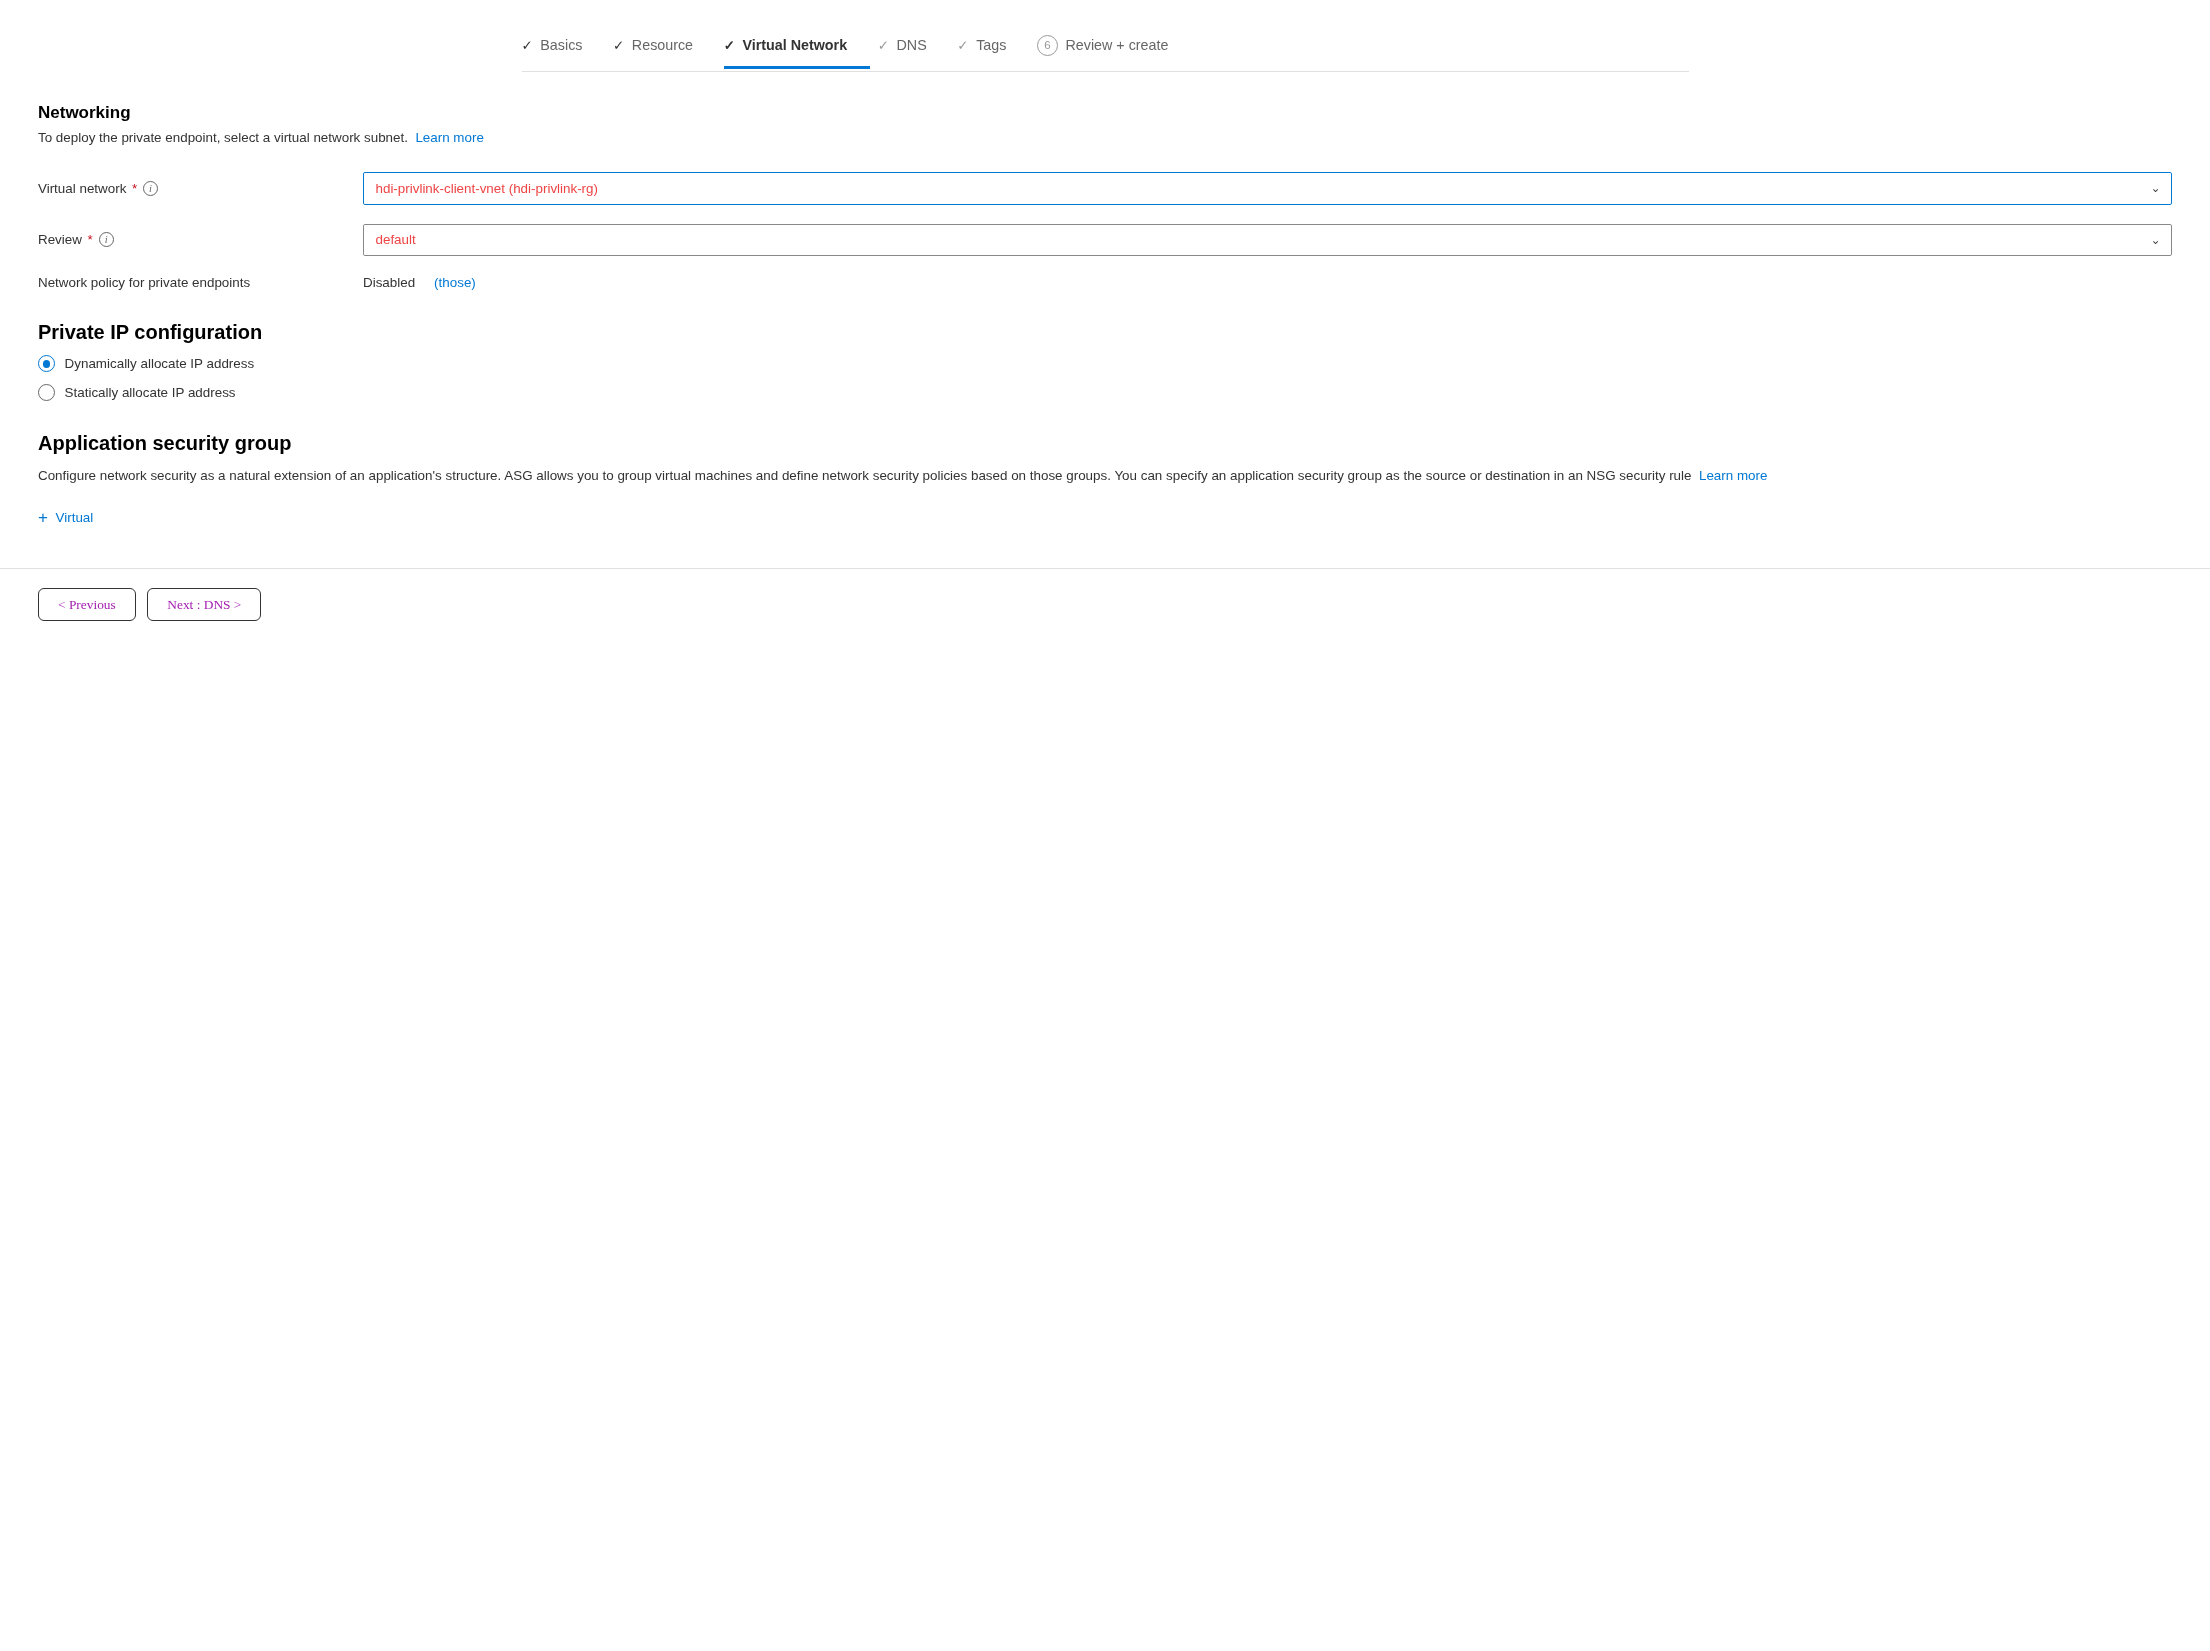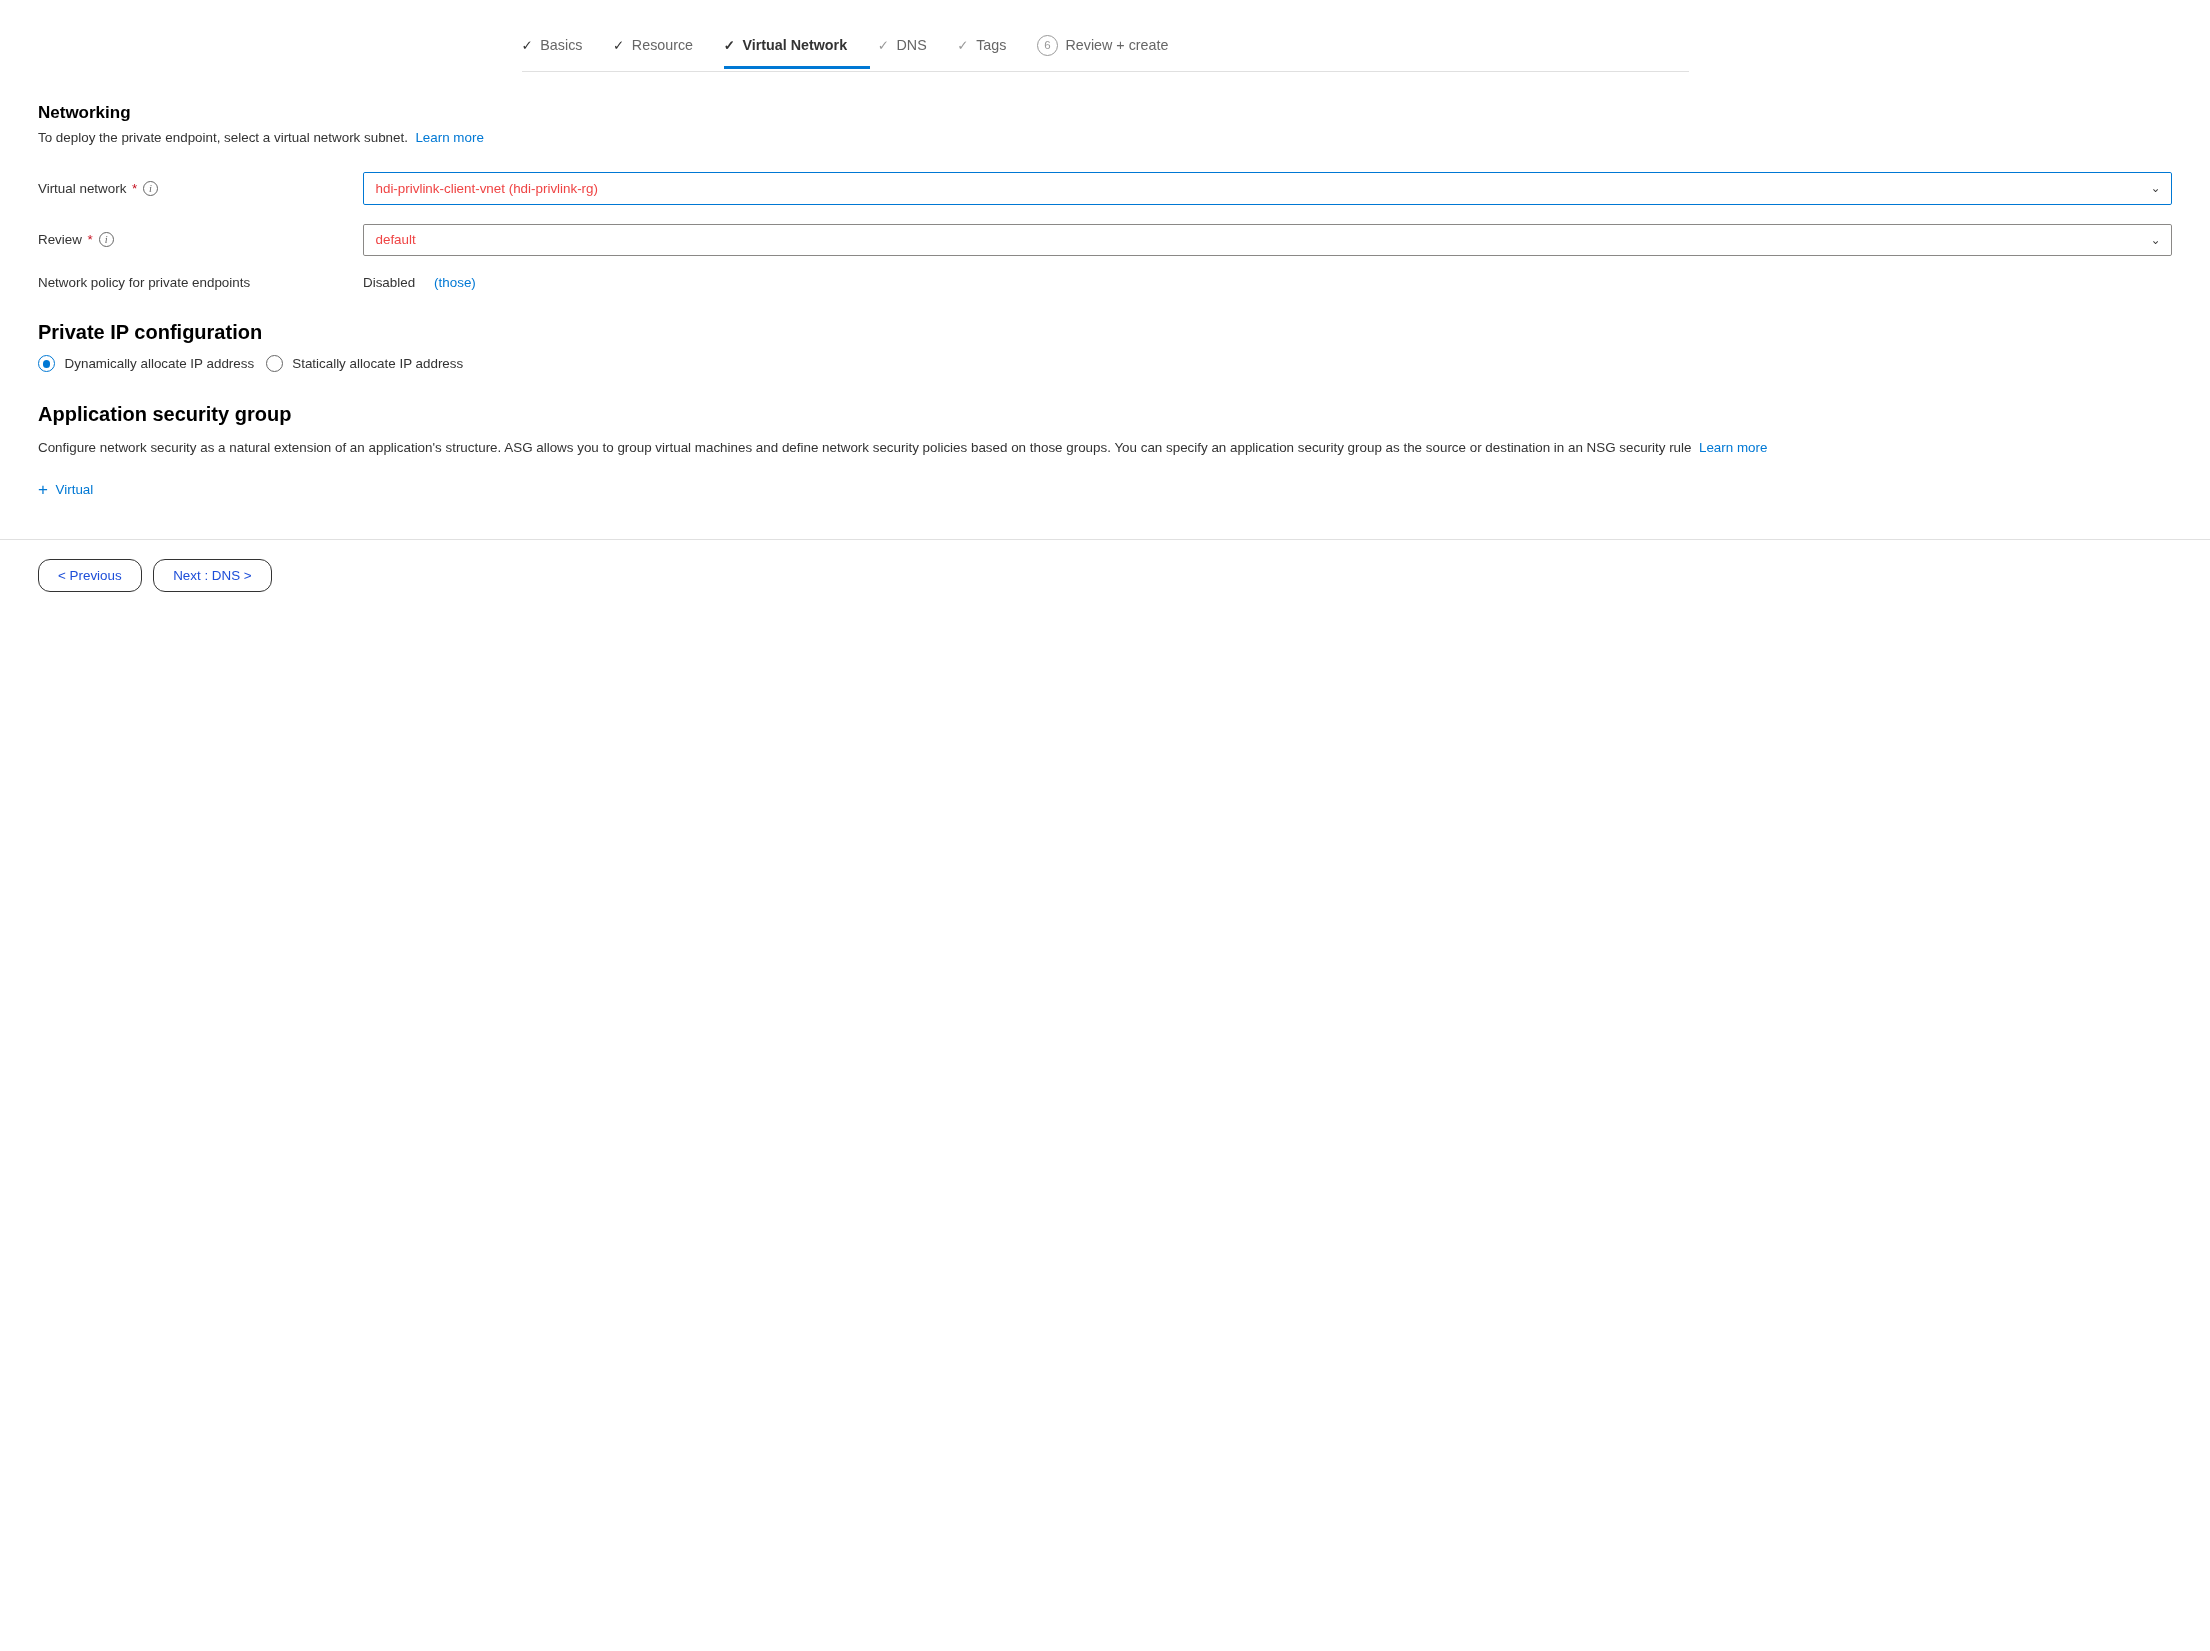--- a/index.html
+++ b/index.html
@@ -162,21 +162,21 @@
     }
     .edit-link {
       color: #0078d4;
       text-decoration: none;
       cursor: pointer;
     }
 
     
     .radio-group {
       display: flex;
-      flex-direction: row;
+      flex-direction: column;
       gap: 11.5px;
       margin: 7.6px 0 0 0;
     }
     .radio-item {
       display: flex;
       align-items: center;
       gap: 9.6px;
       cursor: pointer;
       font-size: 13.4px;
     }
@@ -243,24 +243,25 @@
       padding: 19px 38px;
       display: flex;
       align-items: center;
       gap: 11.5px;
       margin-top: 38px;
     }
     .btn-secondary {
       padding: 7.6px 19px;
       border: 1px solid #333;
       background: #fff;
-      color: #1d4ed8;
-      font-size: 13.4px;
-      cursor: pointer;
-      border-radius: 12px;
+      color: #a21caf;
+      font-size: 13.4px;
+      cursor: pointer;
+      border-radius: 6px;
+      font-family: Liberation Serif, serif;
     }
 
     .content-area {
       padding: 0 38px;
     }
   </style>
 </head>
 <body>
 
 <div class="page-container">

